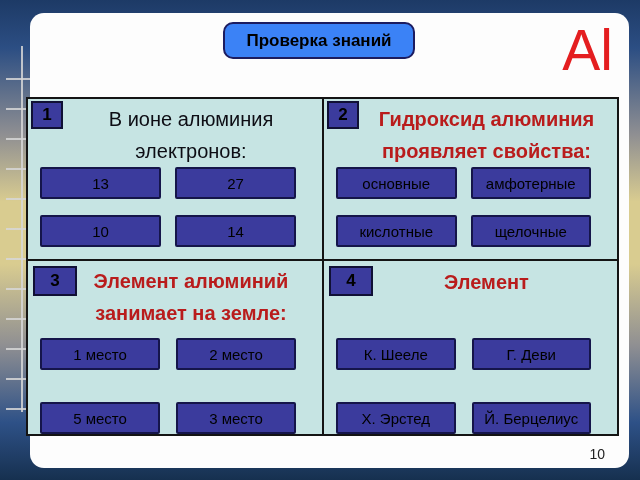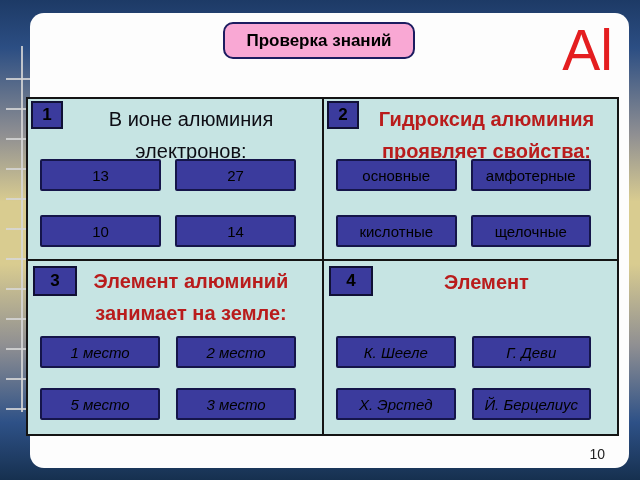--- a/index.html
+++ b/index.html
@@ -19,21 +19,21 @@
     background:rgba(215,215,215,.85); }
   .ruler .ticks { position:absolute; left:0; top:4px; width:100%; height:100%;
     background:repeating-linear-gradient(to bottom,
       transparent 0 28px, rgba(215,215,215,.85) 28px 30px); }
 
   
   .card { position:absolute; left:30px; top:13px; width:599px; height:455px;
     background:#fdfdfd; border-radius:14px; z-index:2; }
 
   .header-btn { position:absolute; left:193px; top:9px; width:192px; height:37px;
-    background:#f9a8d4; border:2px solid #1c1c60; border-radius:10px;
+    background:#3b82f6; border:2px solid #1c1c60; border-radius:10px;
     display:flex; align-items:center; justify-content:center;
     font-size:17px; font-weight:bold; color:#000; cursor:pointer; }
 
   .element-symbol { position:absolute; right:16px; top:0px;
     font-size:57px; color:#e41e20; line-height:1.3; }
 
   .page-number { position:absolute; right:24px; bottom:6px;
     font-size:14px; color:#222; }
 
   
@@ -52,22 +52,22 @@
     font-size:17px; font-weight:bold; color:#000; }
   .cell.c3 .badge, .cell.c4 .badge { width:44px; height:30px; top:5px; left:5px; }
 
   .qtitle { margin:4px 6px 0 38px; text-align:center;
     font-size:20px; line-height:1.6; color:#0d0d14;
     text-underline-offset:4px; }
   .bold .qtitle { font-weight:bold; color:#b91c1c; }
   .cell.c4 .qtitle { line-height:1.75; }
 
   .answers { position:absolute; left:12px; right:26px; bottom:12px;
-    display:grid; grid-template-columns:1fr 1fr; gap:24px 14px; }
-  .cell.c3 .answers, .cell.c4 .answers { bottom:14px; gap:20px 16px;font-style:italic; }
+    display:grid; grid-template-columns:1fr 1fr; gap:16px 14px; }
+  .cell.c3 .answers, .cell.c4 .answers { bottom:0; gap:32px 16px; }
   .answer { height:32px; background:#3b3b9d; border:2px solid #15154a;
     border-radius:2px; display:flex; align-items:center; justify-content:center;
     font-size:15px; color:#000; cursor:pointer; }
 </style>
 </head>
 <body>
 
 <div class="ruler">
   <div class="vline"></div>
   <div class="ticks"></div>

